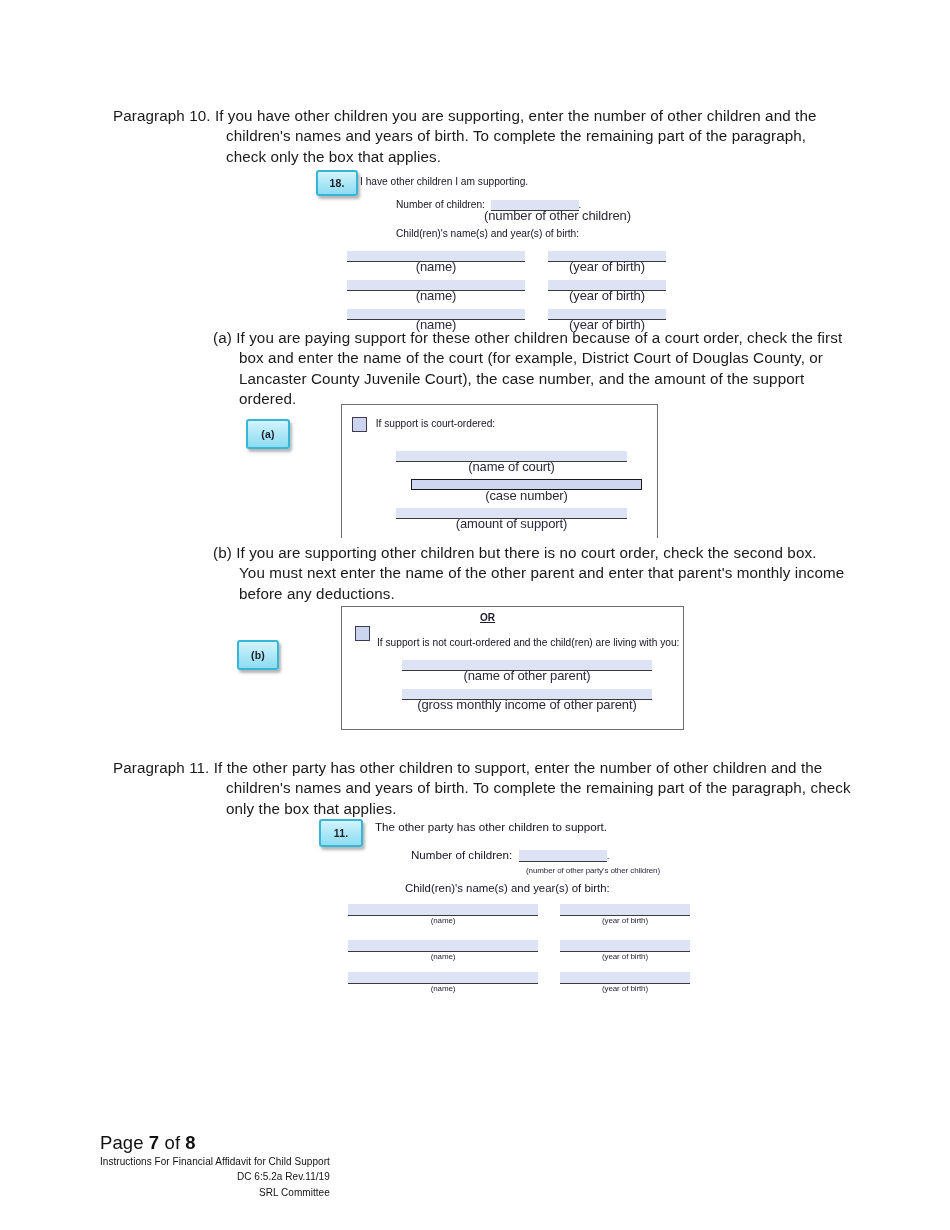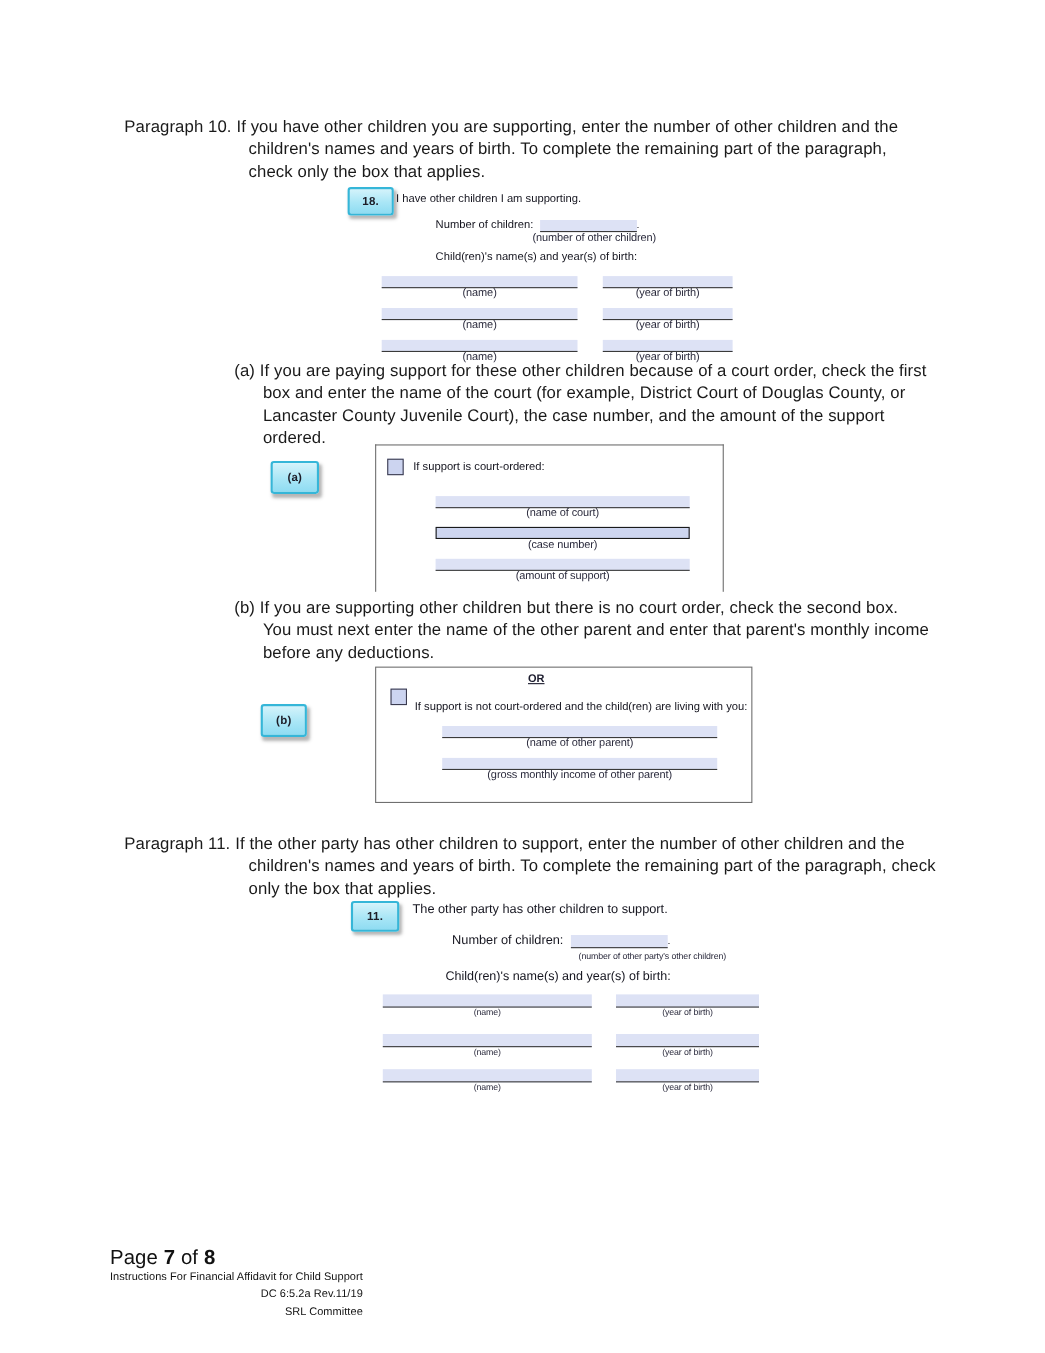--- a/index.html
+++ b/index.html
@@ -79,21 +79,21 @@
   }
   .field.tall {
     height: 11px;
   }
   .field.framed {
     background: #ced6f0;
     border: 1.4px solid #1a1a1a;
     height: 11px;
   }
   .caption {
-    font-size: 10px;
+    font-size: 13px;
     color: #2a2a3c;
     text-align: center;
     line-height: 9px;
     white-space: nowrap;
     letter-spacing: -0.1px;
   }
   .caption.left {
     text-align: left;
   }
 
@@ -237,21 +237,21 @@
     <div style="position:absolute; left:11px; top:13px; white-space:nowrap;">
       <span class="cbox"></span>
       <span class="lbl lbl-md" style="margin-left:6px;">If support is court-ordered:</span>
     </div>
 
     <div style="position:absolute; left:55px; top:46px; width:231px;">
       <span class="field" style="width:100%;"></span>
       <div class="caption">(name of court)</div>
     </div>
 
-    <div style="position:absolute; left:55px; top:74px; width:231px;">
+    <div style="position:absolute; left:70px; top:74px; width:231px;">
       <span class="field framed" style="width:100%; box-sizing:border-box;"></span>
       <div class="caption" style="margin-top:1px;">(case number)</div>
     </div>
 
     <div style="position:absolute; left:55px; top:103px; width:231px;">
       <span class="field" style="width:100%;"></span>
       <div class="caption">(amount of support)</div>
     </div>
   </div>
 

